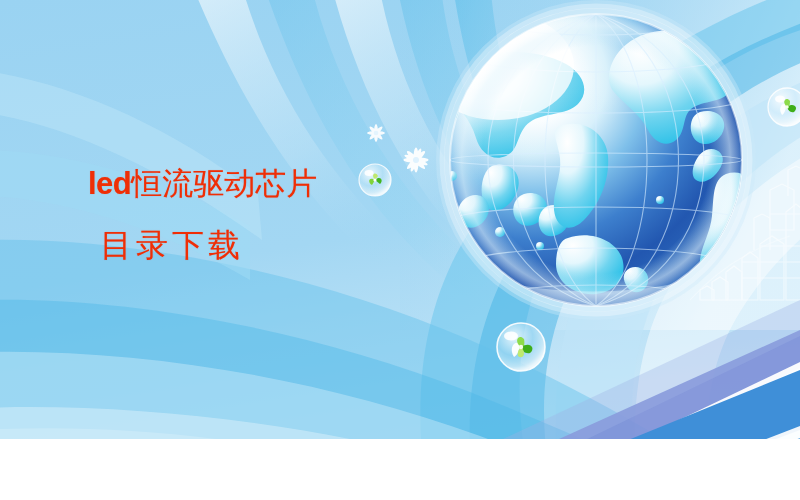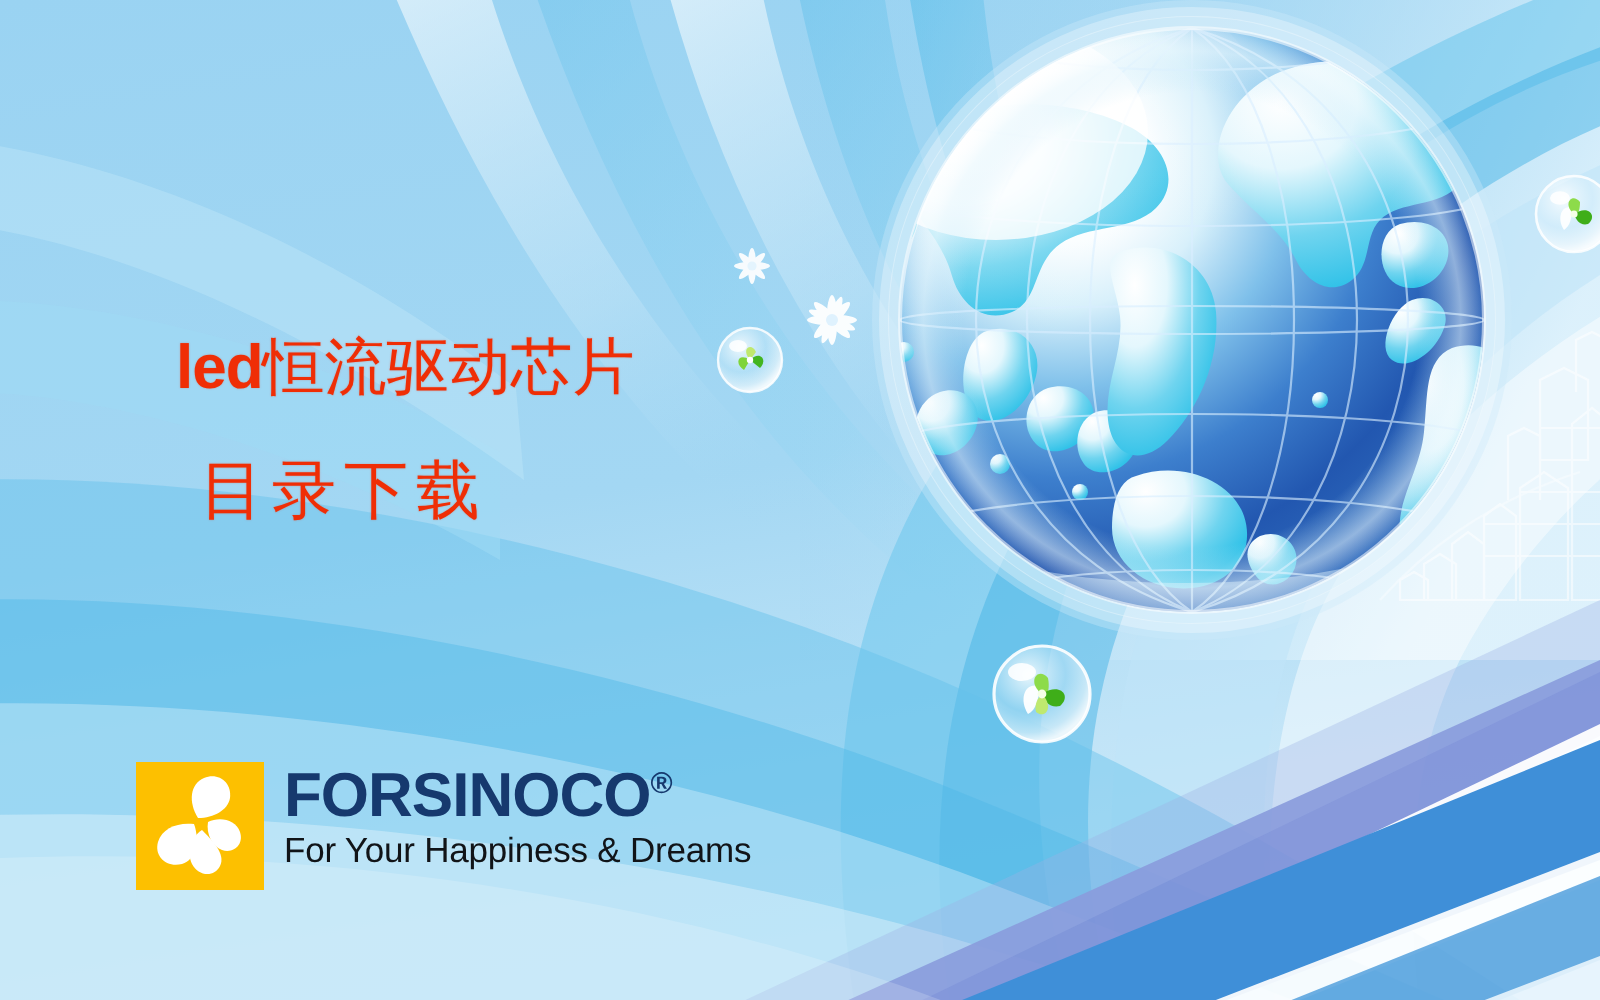--- a/index.html
+++ b/index.html
@@ -4,21 +4,21 @@
 <title>Banner</title>
 <style>
   * { margin:0; padding:0; box-sizing:border-box; }
   html, body {
     width:800px; height:500px;
     overflow:hidden;
     font-family:"Liberation Sans", sans-serif;
   }
   #stage {
     position:relative;
-    width:800px; height:500px;
+    width:800px; height:439px;
     overflow:hidden;
     background:#fef9c3;
   }
   #bg-svg { position:absolute; inset:0; width:800px; height:500px; display:block; }
 
   
   .headline {
     position:absolute;
     left:88px; top:168px;
     z-index:40;
@@ -330,35 +330,14 @@
         <ellipse cx="780" cy="99" rx="5" ry="3.4" fill="#ffffff" opacity=".85"></ellipse>
       </g>
     </g>
   </svg>
 
   <div class="headline">
     <div class="hl-line1"><span class="lat">led</span><span>恒流驱动芯片</span></div>
     <div class="hl-line2">目录下载</div>
   </div>
 
-  <div class="logo">
-    <div class="logo-mark">
-      <svg viewBox="0 0 64 64" width="64" height="64">
-        <rect x="0" y="0" width="64" height="64" fill="#fdc000"></rect>
-        <g fill="#ffffff">
-
-          <path d="M31,28 C26,20 27,11 34,8 C41,5 48,10 47,18 C46,24 39,28 31,28 Z"></path>
-
-          <path d="M29,31 C21,30 13,33 11,40 C9,47 15,53 23,51 C30,49 32,39 29,31 Z"></path>
-
-          <path d="M36,30 C42,27 50,29 52,35 C54,41 49,46 43,44 C38,42 35,36 36,30 Z"></path>
-
-          <path d="M33,34 C38,39 45,46 42,52 C39,58 31,57 28,51 C25,45 28,37 33,34 Z"></path>
-        </g>
-      </svg>
-    </div>
-    <div class="logo-text">
-      <div class="logo-name"><span>FORSINOCO</span><span class="reg">®</span></div>
-      <div class="logo-tag">For Your Happiness &amp; Dreams</div>
-    </div>
-  </div>
 
 </div>
 
 </body></html>

